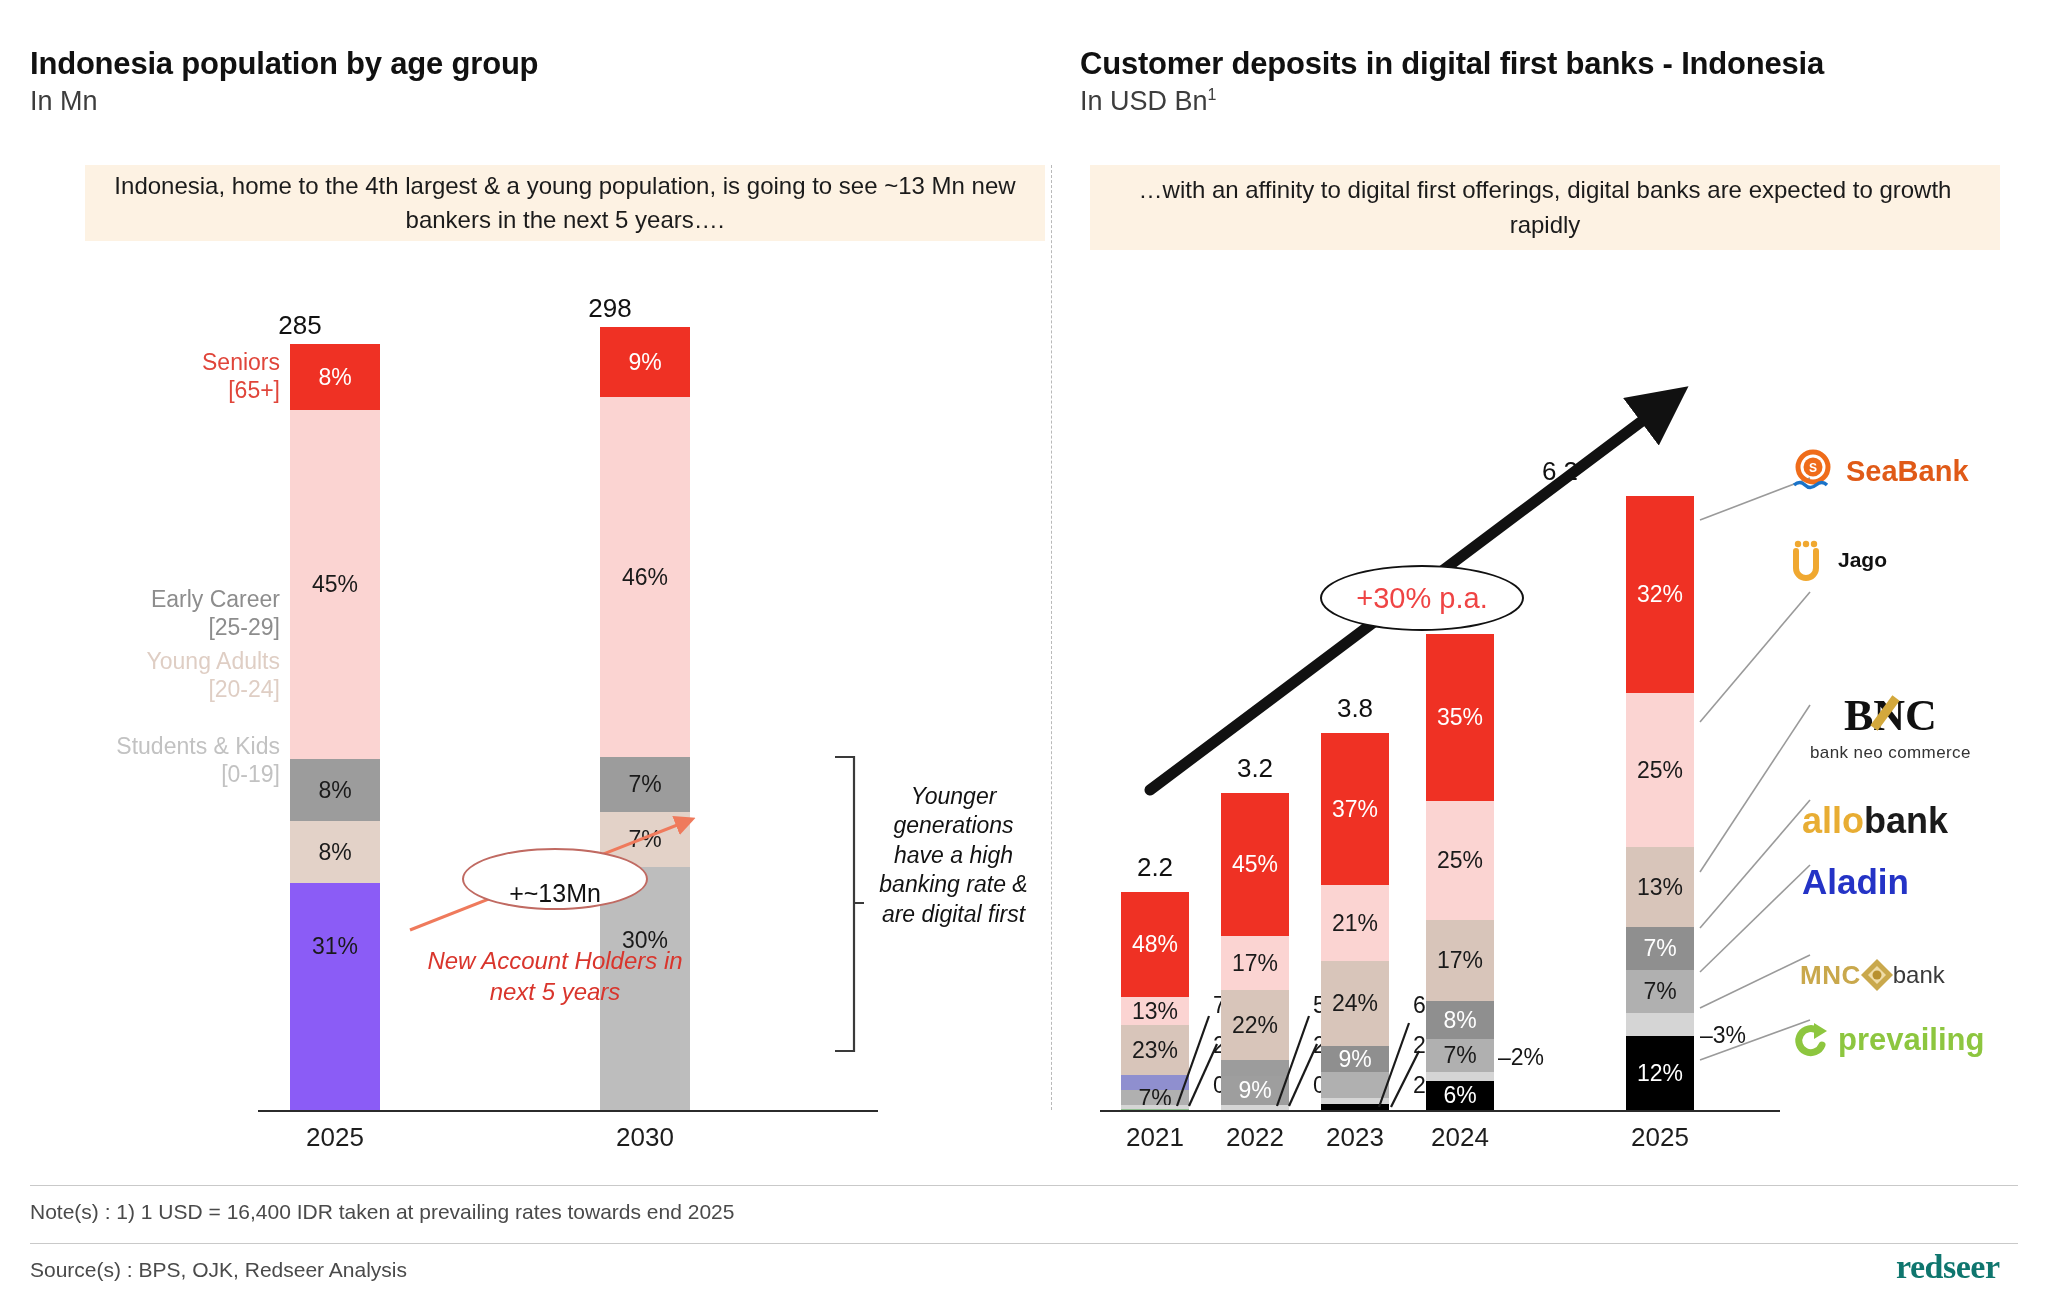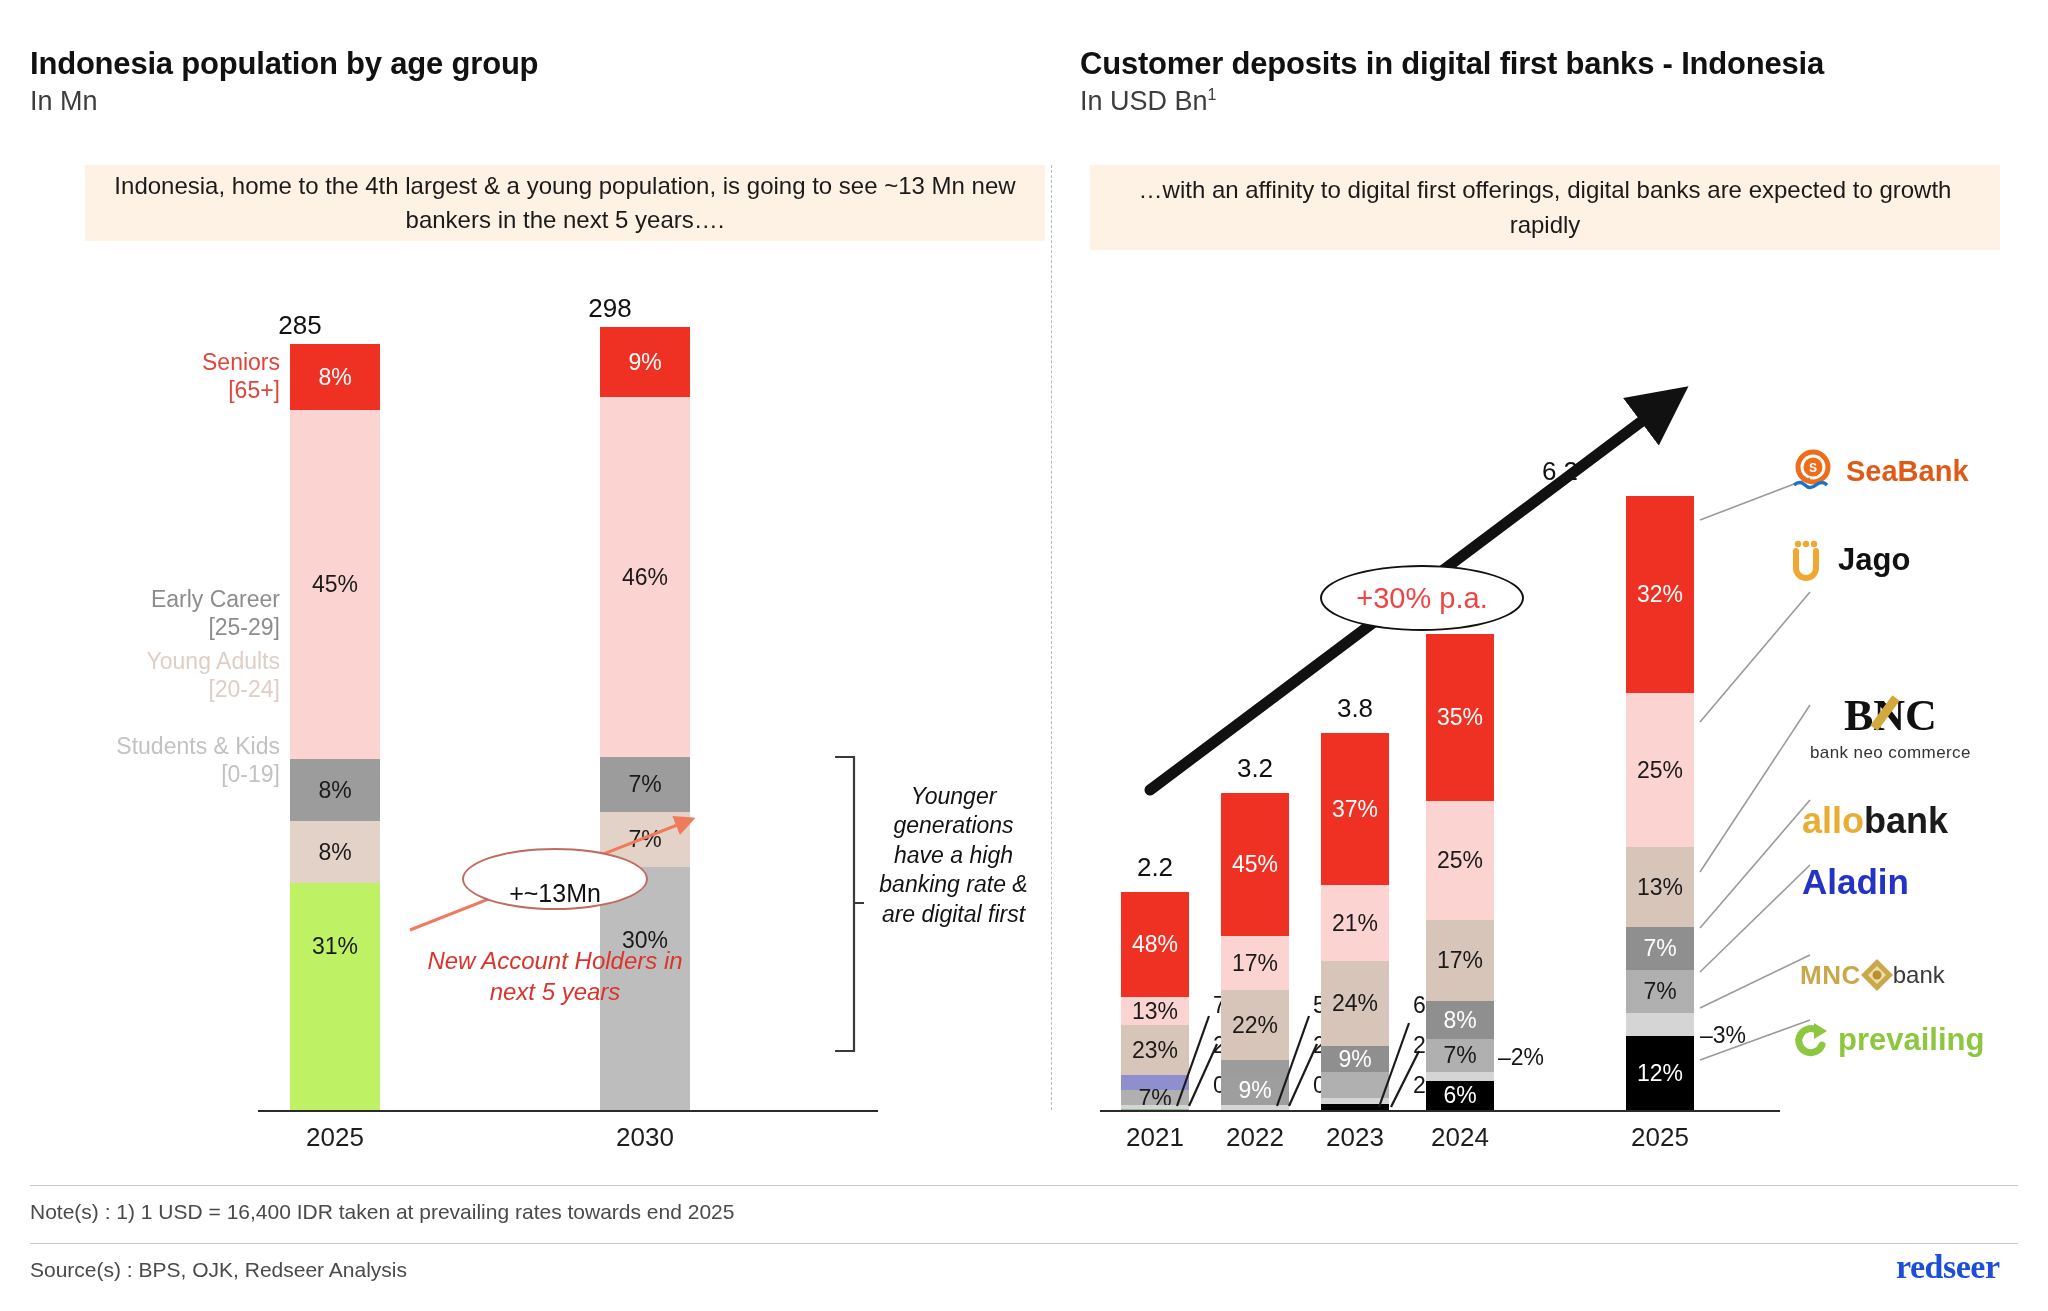--- a/index.html
+++ b/index.html
@@ -94,21 +94,21 @@
 
   
   .logo{position:absolute;display:flex;align-items:center;white-space:nowrap;}
   .logo-text{font-weight:bold;}
 
   
   .foot-rule{position:absolute;height:1px;background:#c9c9c9;}
   .foot-text{position:absolute;font-size:21px;color:#4a4a4a;white-space:nowrap;}
   .redseer{
     position:absolute;font-family:"Liberation Serif",serif;font-weight:bold;
-    font-size:34px;color:#1d4ed8;letter-spacing:-0.5px;
+    font-size:34px;color:#0f766e;letter-spacing:-0.5px;
   }
 </style>
 </head>
 <body>
 
 <div class="slide">
 
   <div class="panel-title" style="left:30px;top:46px;">Indonesia population by age group</div>
   <div class="panel-sub" style="left:30px;top:86px;">In Mn</div>
 
@@ -144,21 +144,21 @@
       </div>
     <div class="seg dk" style="top:66px;height:349px;background:#fbd4d2;">
       <span>45%</span>
       </div>
     <div class="seg dk" style="top:415px;height:62px;background:#9c9c9c;">
       <span>8%</span>
       </div>
     <div class="seg dk" style="top:477px;height:62px;background:#e3d2c8;">
       <span>8%</span>
       </div>
-    <div class="seg dk" style="top:539px;height:227px;background:#bef264;">
+    <div class="seg dk" style="top:539px;height:227px;background:#8b5cf6;">
       <span style="position:relative;top:-50px;">31%</span>
       </div>
   </div>
 
   <div class="bartotal" style="left:550px;top:293px;width:120px;">298</div>
   <div class="bar" style="left:600px;top:327px;width:90px;height:783px;">
     <div class="seg lt" style="top:0px;height:70px;background:#ef3124;">
       <span>9%</span>
       </div>
     <div class="seg dk" style="top:70px;height:360px;background:#fbd4d2;">
@@ -374,21 +374,21 @@
     <span class="logo-text" style="font-size:29px;color:#e05a17;margin-left:10px;">SeaBank</span>
   </div>
 
   <div class="logo" style="left:1790px;top:538px;">
     <svg width="34" height="44" viewBox="0 0 34 44">
       <circle cx="8" cy="6" r="3.2" fill="#f0a830"></circle>
       <circle cx="16" cy="6" r="3.2" fill="#f0a830"></circle>
       <circle cx="24" cy="6" r="3.2" fill="#f0a830"></circle>
       <path d="M6,13 L6,30 a10,10 0 0 0 20,0 L26,13" fill="none" stroke="#f0a830" stroke-width="6" stroke-linecap="round"></path>
     </svg>
-    <span class="logo-text" style="font-size:31px;color:#111;margin-left:14px;">Jago</span>
+    <span class="logo-text" style="font-size:21px;color:#111;margin-left:14px;">Jago</span>
   </div>
 
   <div class="logo" style="left:1810px;top:690px;flex-direction:column;align-items:center;">
     <div style="position:relative;">
       <span style="font-family:'Liberation Serif',serif;font-size:44px;font-weight:bold;color:#111;">BNC</span>
       <svg style="position:absolute;left:26px;top:4px;" width="34" height="40" viewBox="0 0 34 40">
         <path d="M4,34 L26,4" stroke="#d3a83c" stroke-width="9"></path>
       </svg>
     </div>
     <span style="font-size:17px;color:#333;letter-spacing:0.4px;margin-top:2px;">bank neo commerce</span>

